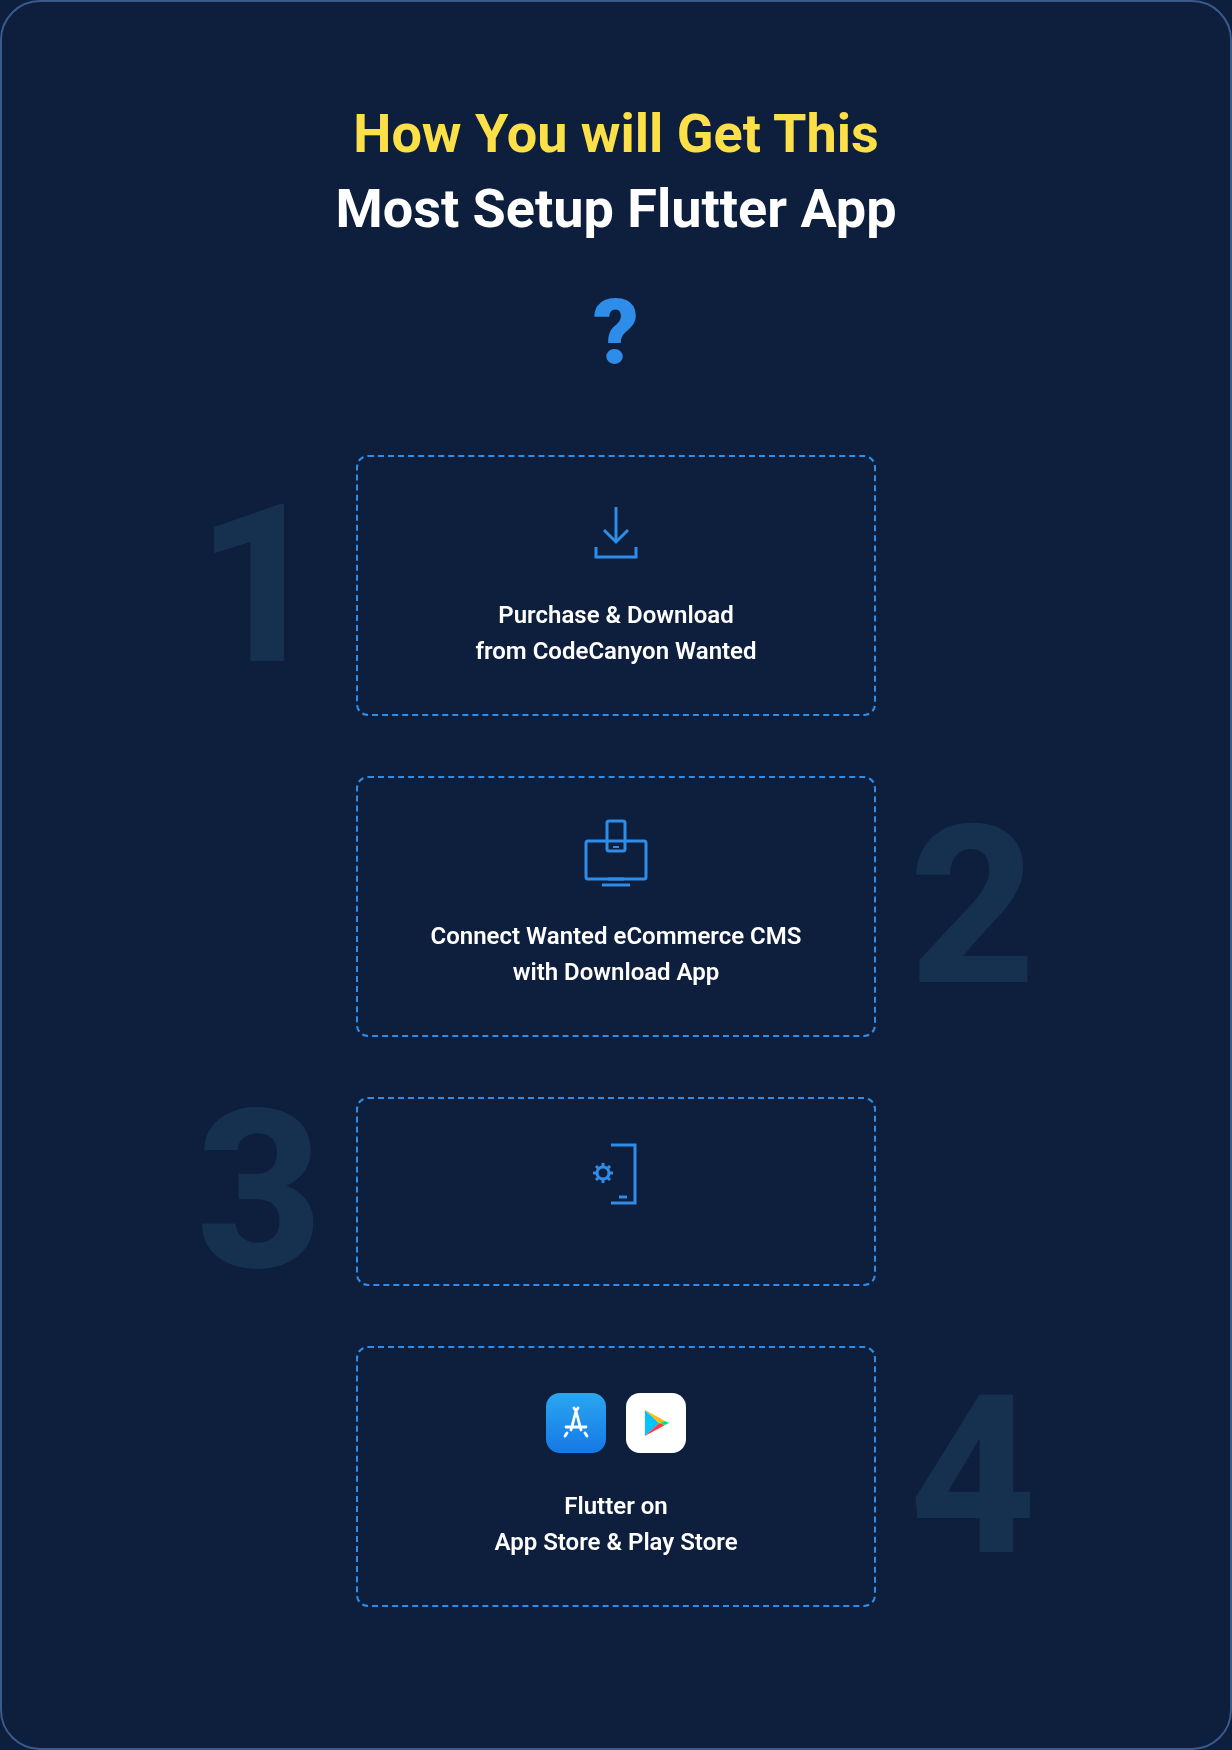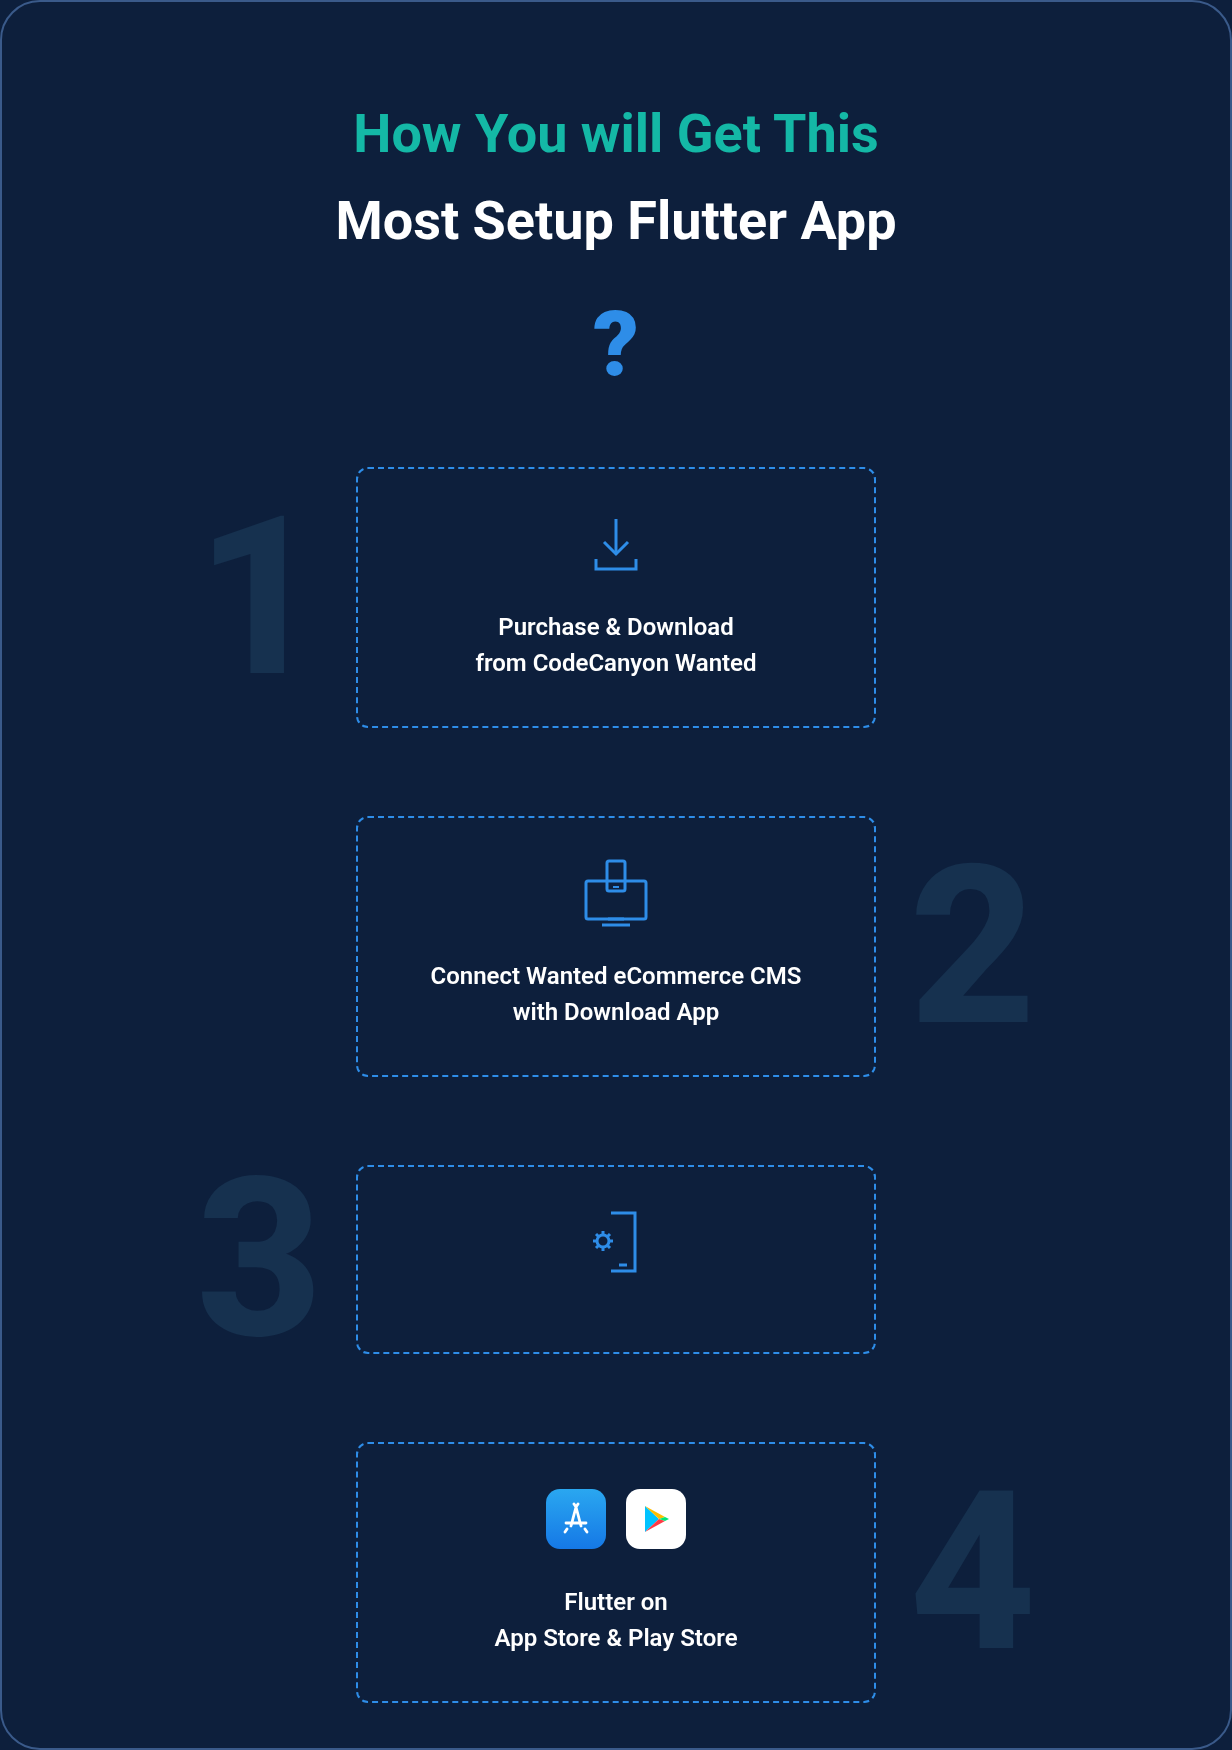--- a/index.html
+++ b/index.html
@@ -18,44 +18,44 @@
       overflow: hidden;
     }
     .container {
       width: 100%;
       padding: 100px 60px 60px 60px;
       display: flex;
       flex-direction: column;
       align-items: center;
     }
     .title-line1 {
-      color: #14b8a6;
+      color: #fde047;
       font-size: 54px;
       font-weight: 700;
       text-align: left;
-      margin-bottom: 24px;
+      margin-bottom: 12px;
     }
     .title-line2 {
       color: #ffffff;
       font-size: 54px;
       font-weight: 700;
       text-align: center;
       margin-bottom: 40px;
     }
     .question-mark {
       color: #2e8de8;
       font-size: 90px;
       font-weight: 900;
       text-align: center;
       margin-bottom: 70px;
     }
     .steps {
       display: flex;
       flex-direction: column;
-      gap: 88px;
+      gap: 60px;
       width: 100%;
       align-items: center;
     }
     .step-wrapper {
       position: relative;
       width: 520px;
     }
     .bg-number {
       position: absolute;
       font-size: 220px;

